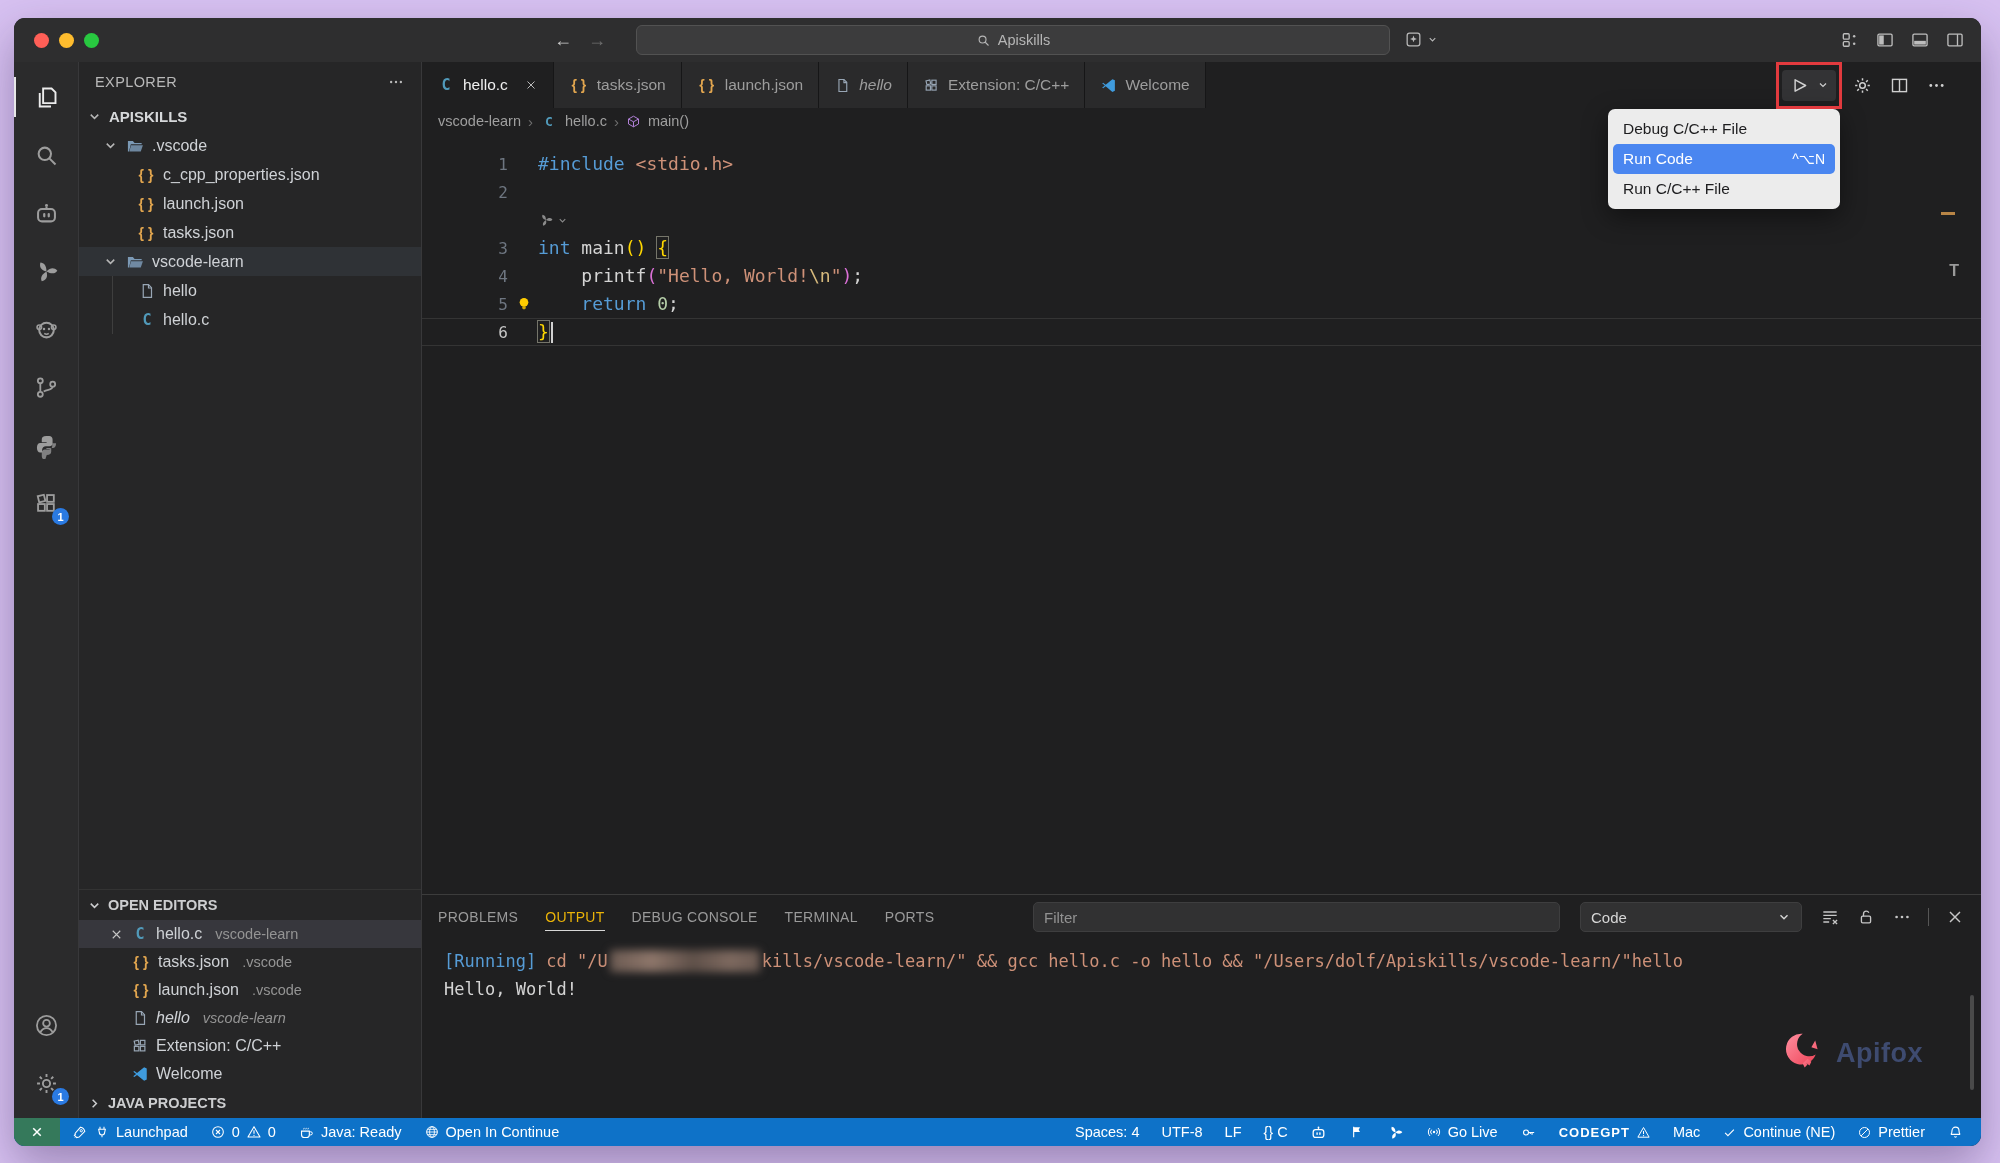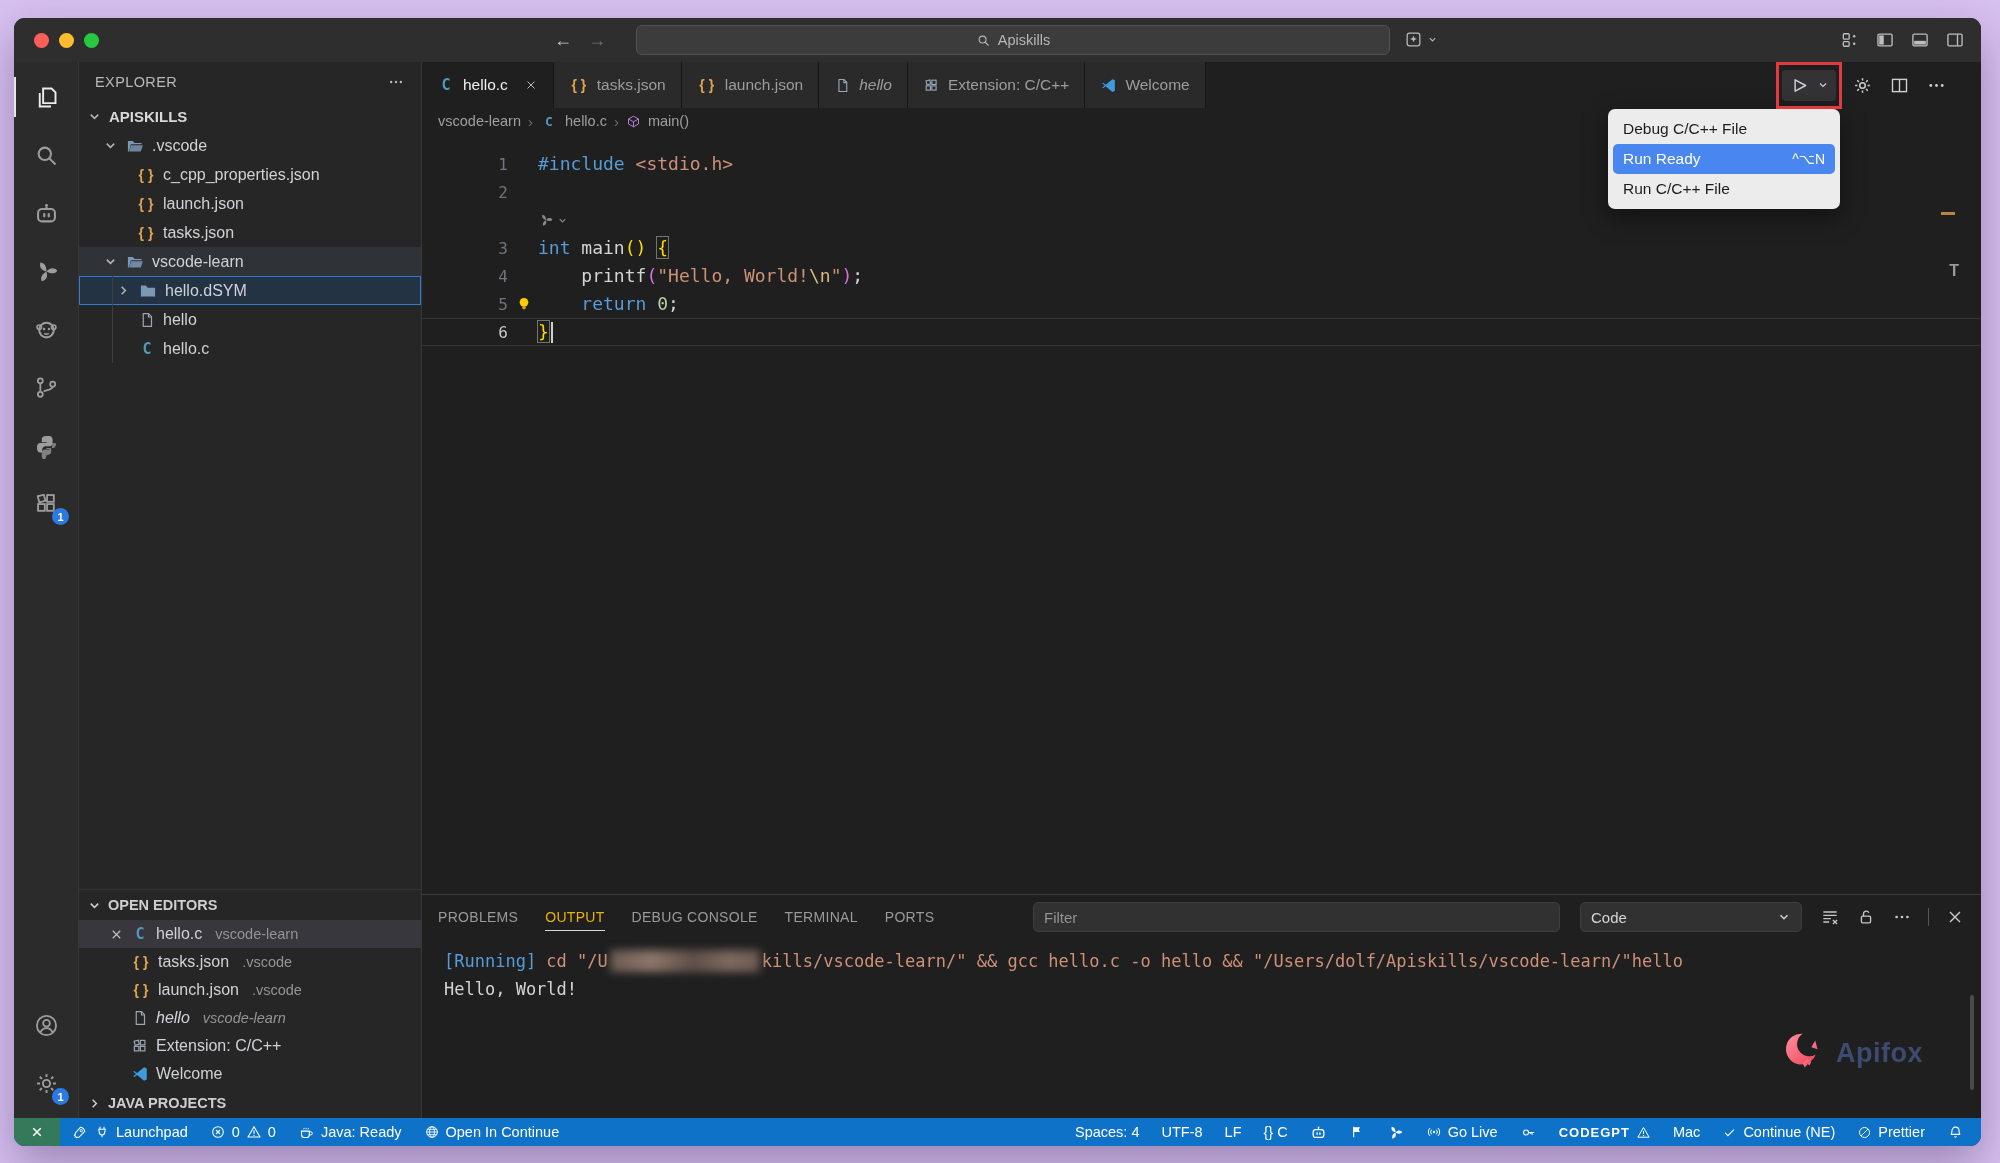--- a/index.html
+++ b/index.html
@@ -469,29 +469,20 @@
       <div class="trow lv1 row-hl">
         <svg class="ic chev" width="15" height="15">
             <use href="#i-chevd"></use>
           </svg>
         <svg class="ic f-folder" width="20" height="20">
             <use href="#i-folder-open"></use>
           </svg>
         <span>vscode-learn</span>
       </div>
       <div class="tree-group">
-        <div class="trow lv2c row-sel">
-          <svg class="ic chev" width="15" height="15">
-              <use href="#i-chevr"></use>
-            </svg>
-          <svg class="ic f-folder" width="20" height="20">
-              <use href="#i-folder"></use>
-            </svg>
-          <span>hello.dSYM</span>
-        </div>
         <div class="trow lv2f">
           <svg class="ic f-file" width="18" height="18">
               <use href="#i-file"></use>
             </svg>
           <span>hello</span>
         </div>
         <div class="trow lv2f">
           <span class="f-c">C</span>
           <span>hello.c</span>
         </div>
@@ -592,21 +583,21 @@
                 <use href="#i-play"></use>
               </svg>
             <svg class="ic" width="12" height="12">
                 <use href="#i-chevd"></use>
               </svg>
             <div class="runmenu">
               <div class="rm-item">
                 <span>Debug C/C++ File</span>
               </div>
               <div class="rm-item sel">
-                <span>Run Ready</span>
+                <span>Run Code</span>
                 <span class="rm-short">^⌥N</span>
               </div>
               <div class="rm-item">
                 <span>Run C/C++ File</span>
               </div>
             </div>
           </div>
           <svg class="ic" width="21" height="21">
               <use href="#i-gear"></use>
             </svg>

